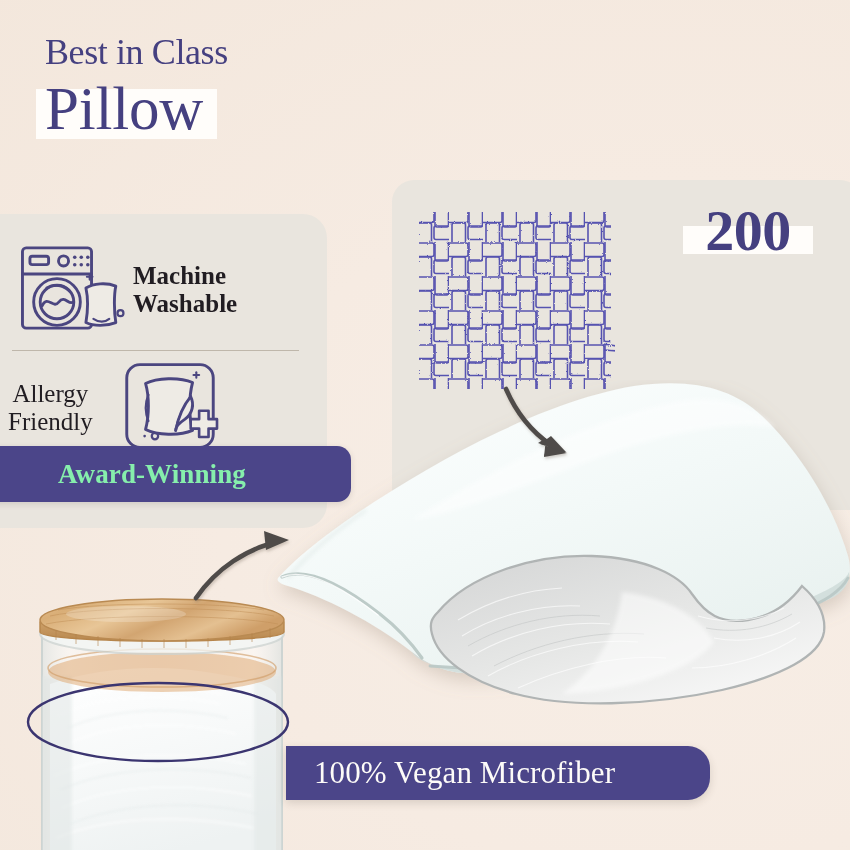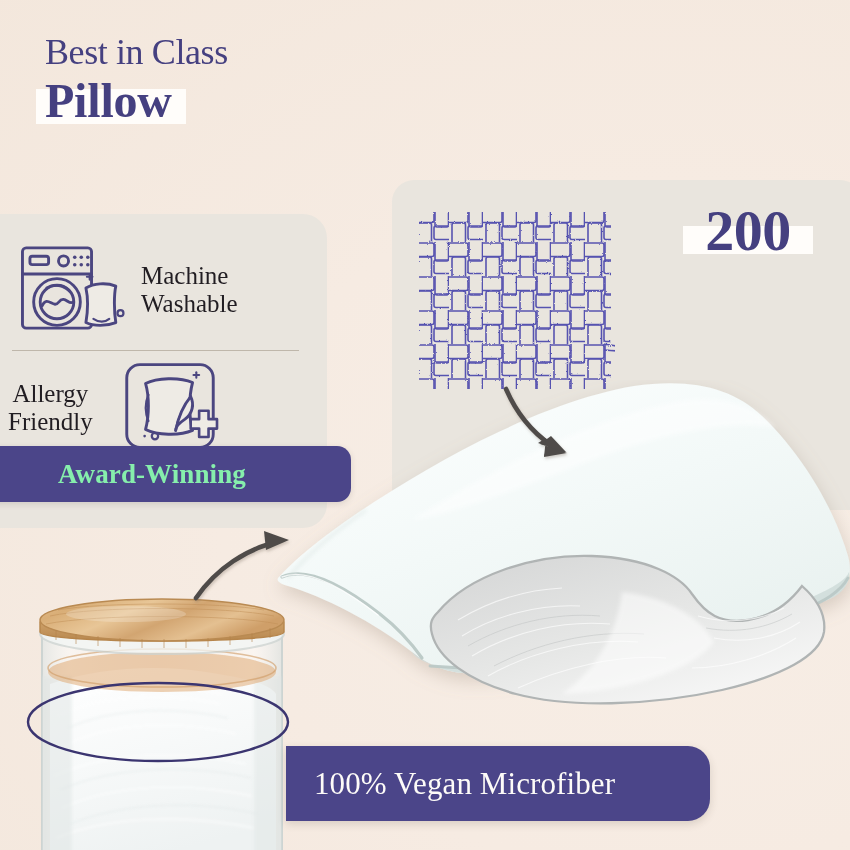--- a/index.html
+++ b/index.html
@@ -34,22 +34,22 @@
     position: relative; display: inline-block;
     margin-top: 4px;
   }
   .headline-hl {
     position: absolute; left: -9px; right: -14px;
     top: 14px; bottom: 4px;
     background: #fffdfa;
   }
   .headline-line2 {
     position: relative;
-    font-size: 48px; line-height: 1.1;
-    font-weight: 700; color: #454080;
+    font-size: 61px; line-height: 1.1;
+    font-weight: 400; color: #454080;
     letter-spacing: -0.2px;
     white-space: nowrap;
   }
 
   
   .feature-card {
     position: absolute;
     left: -30px; top: 214px;
     width: 357px; height: 314px;
     background: #e9e5de;
@@ -63,21 +63,21 @@
   .row-allergy { left: 38px; top: 144px; width: 288px; height: 100px; }
   .feature-divider {
     position: absolute;
     left: 42px; right: 28px; top: 136px;
     height: 1px; background: #bfb7ab;
   }
   .feature-label {
     font-size: 25px; line-height: 1.14;
     color: #211d22; font-weight: 400;
   }
-  .row-wash .feature-label { margin-left: 14px; }
+  .row-wash .feature-label { margin-left: 6px; font-weight: bold; }
   .row-allergy .feature-label { text-align: center; }
   .icon-box { flex: 0 0 auto; }
 
   
   .award-banner {
     position: absolute;
     left: -30px; top: 446px;
     width: 381px; height: 56px;
     background: #4b4589;
     border-top-right-radius: 14px;
@@ -141,21 +141,21 @@
   
   .arrow-layer {
     position: absolute; inset: 0;
     pointer-events: none;
   }
 
   
   .vegan-banner {
     position: absolute;
     left: 286px; top: 746px;
-    width: 424px; height: 75px;
+    width: 424px; height: 54px;
     background: #4b4589;
     border-top-right-radius: 22px;
     border-bottom-right-radius: 22px;
     display: flex; align-items: center;
     box-shadow: 0 3px 9px rgba(60,50,40,.16);
   }
   .vegan-banner span {
     margin-left: 28px;
     color: #fdfbf8;
     font-size: 31px; font-weight: 400;

